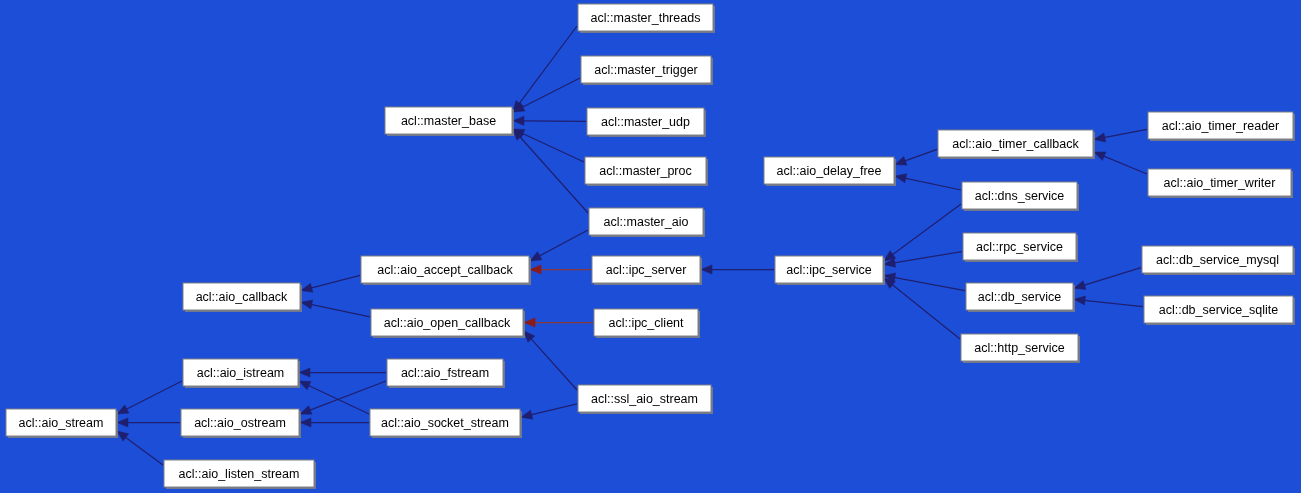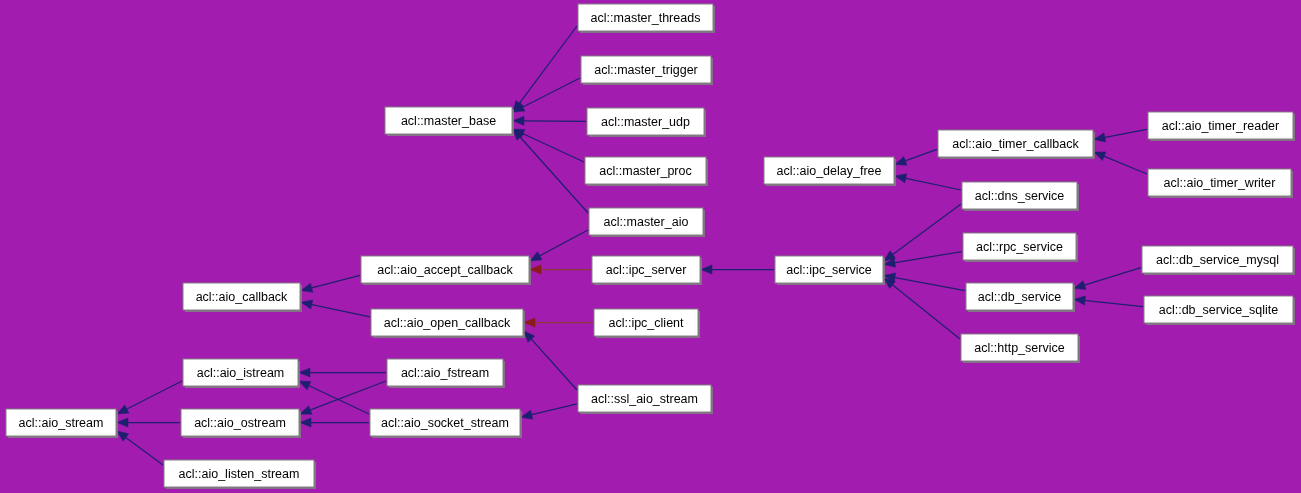--- a/index.html
+++ b/index.html
@@ -4,21 +4,21 @@
 <style>
   html, body {
     margin: 0;
     padding: 0;
     background: #ffffff;
   }
   #diagram-root {
     position: relative;
     width: 1301px;
     height: 493px;
-    background: #a21caf;
+    background: #1d4ed8;
     font-family: "Liberation Sans", sans-serif;
     overflow: hidden;
   }
   svg.graph-canvas {
     position: absolute;
     left: 0;
     top: 0;
     width: 1301px;
     height: 493px;
   }

